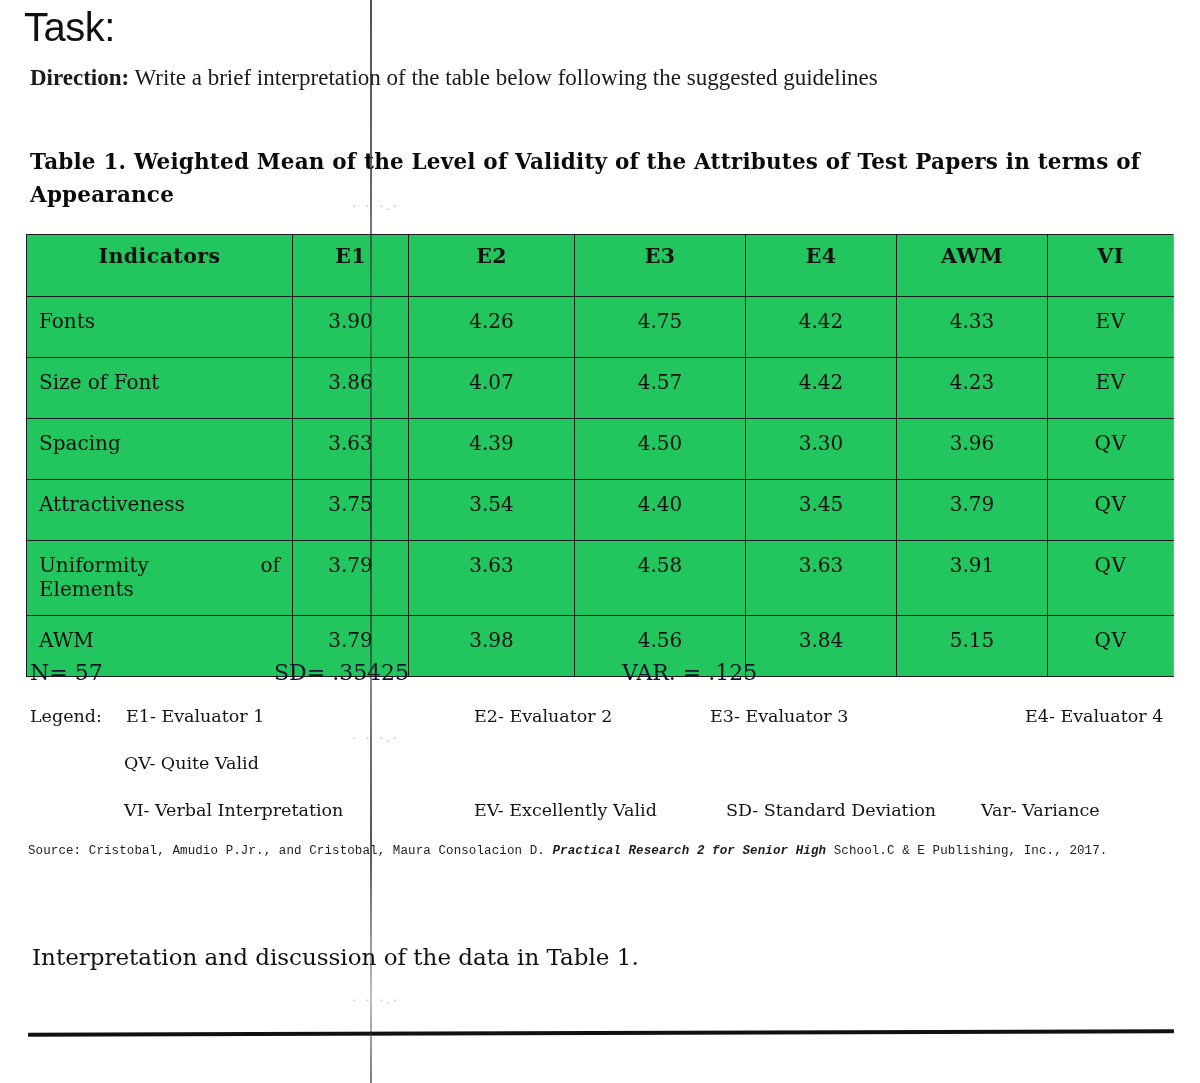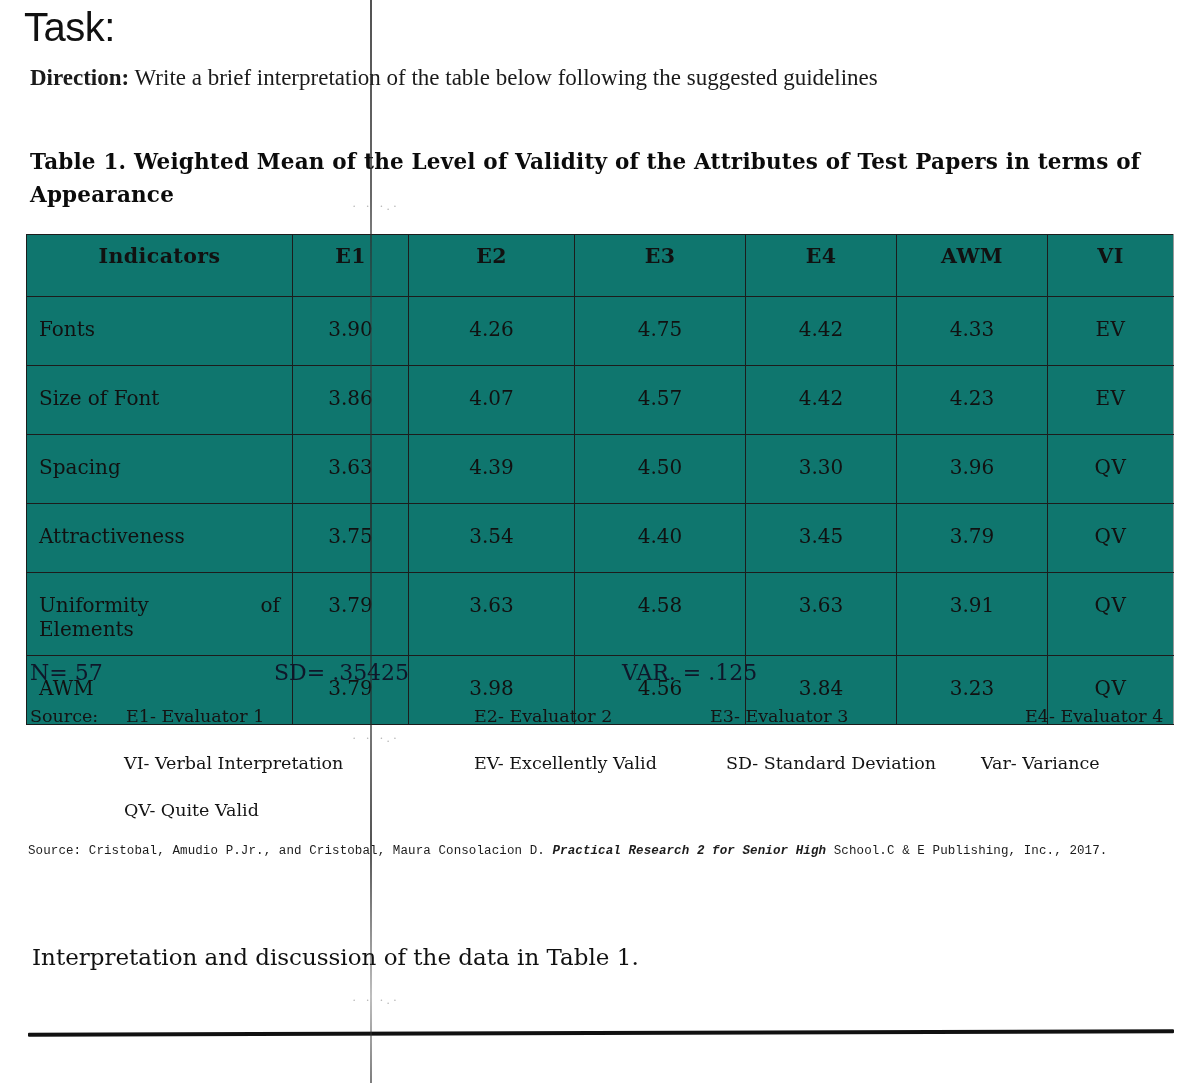--- a/index.html
+++ b/index.html
@@ -100,33 +100,33 @@
     table-layout: fixed;
     font-family: "DejaVu Serif", serif;
     font-size: 20px;
     color: #111;
   }
   .data-table th,
   .data-table td {
     border: 1.6px solid #1c1c1c;
     padding: 0;
     vertical-align: top;
-    background: #0f766e;
+    background: #22c55e;
   }
   .data-table thead th {
     font-weight: 700;
     font-size: 20.5px;
     text-align: center;
     height: 52px;
     padding-top: 9px;
     letter-spacing: 0.4px;
   }
   .data-table tbody td {
     height: 34px;
-    padding-top: 20px;
+    padding-top: 12px;
     padding-bottom: 14px;
   }
   .data-table tbody td.ind {
     text-align: left;
     padding-left: 12px;
     padding-right: 12px;
     font-family: "DejaVu Serif", serif;
     font-size: 20px;
   }
   .data-table tbody td.num,
@@ -304,49 +304,49 @@
         <td class="num">3.63</td>
         <td class="num">3.91</td>
         <td class="vi col-vi">QV</td>
       </tr>
       <tr>
         <td class="ind">AWM</td>
         <td class="num">3.79</td>
         <td class="num col-e2">3.98</td>
         <td class="num">4.56</td>
         <td class="num">3.84</td>
-        <td class="num">3.23</td>
+        <td class="num">5.15</td>
         <td class="vi col-vi">QV</td>
       </tr>
     </tbody>
   </table>
 
   <div class="stats-row">
     <span class="st-n">N= 57</span>
     <span class="st-sd">SD= .35425</span>
     <span class="st-var">VAR. = .125</span>
   </div>
 
   <div class="legend">
     <div class="legend-row">
-      <span class="lg-label">Source:</span>
+      <span class="lg-label">Legend:</span>
       <span class="lg-c1">E1- Evaluator 1</span>
       <span class="lg-c2">E2- Evaluator 2</span>
       <span class="lg-c3">E3- Evaluator 3</span>
       <span class="lg-c4">E4- Evaluator 4</span>
+    </div>
+    <div class="legend-row">
+      <span class="lg-c1b">QV- Quite Valid</span>
     </div>
     <div class="legend-row">
       <span class="lg-c1b">VI- Verbal Interpretation</span>
       <span class="lg-c2b">EV- Excellently Valid</span>
       <span class="lg-c3b">SD- Standard Deviation</span>
       <span class="lg-c4b">Var- Variance</span>
     </div>
-    <div class="legend-row">
-      <span class="lg-c1b">QV- Quite Valid</span>
-    </div>
   </div>
 
   <div class="source">
     <span>Source: Cristobal, Amudio P.Jr., and Cristobal, Maura Consolacion D. </span><span class="ttl">Practical Research 2 for Senior High</span><span> School.C &amp; E Publishing, Inc., 2017.</span>
   </div>
 
   <div class="closing">Interpretation and discussion of the data in Table 1.</div>
 
   <div class="bottom-rule"></div>
 

